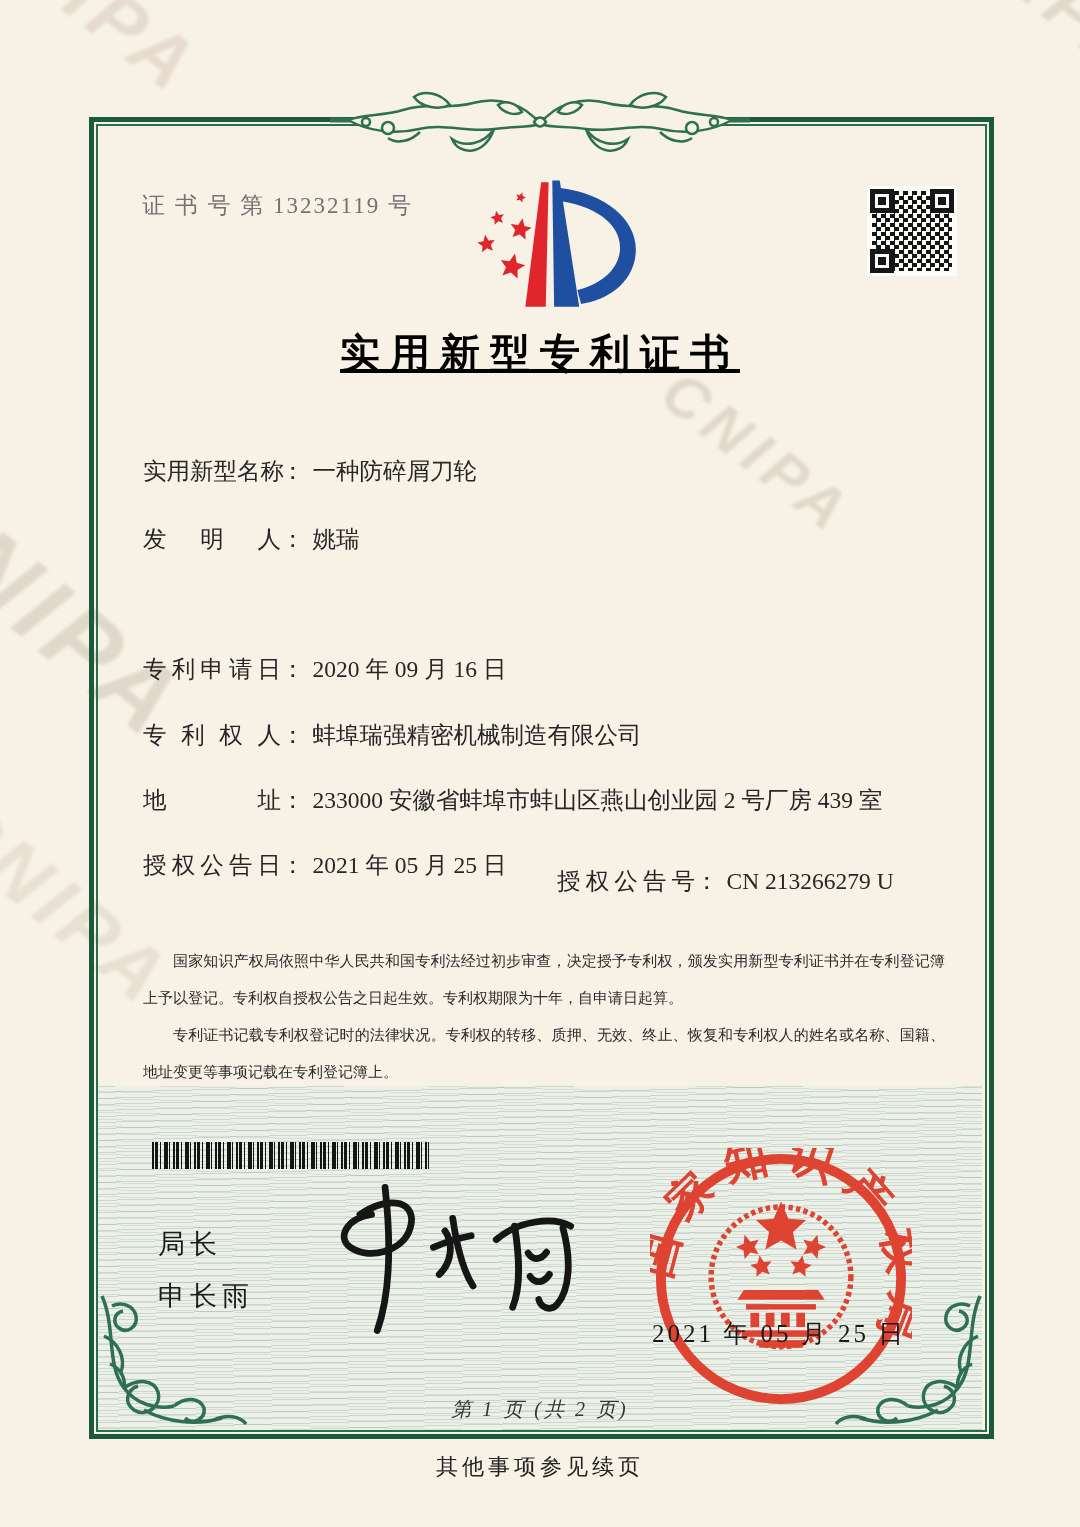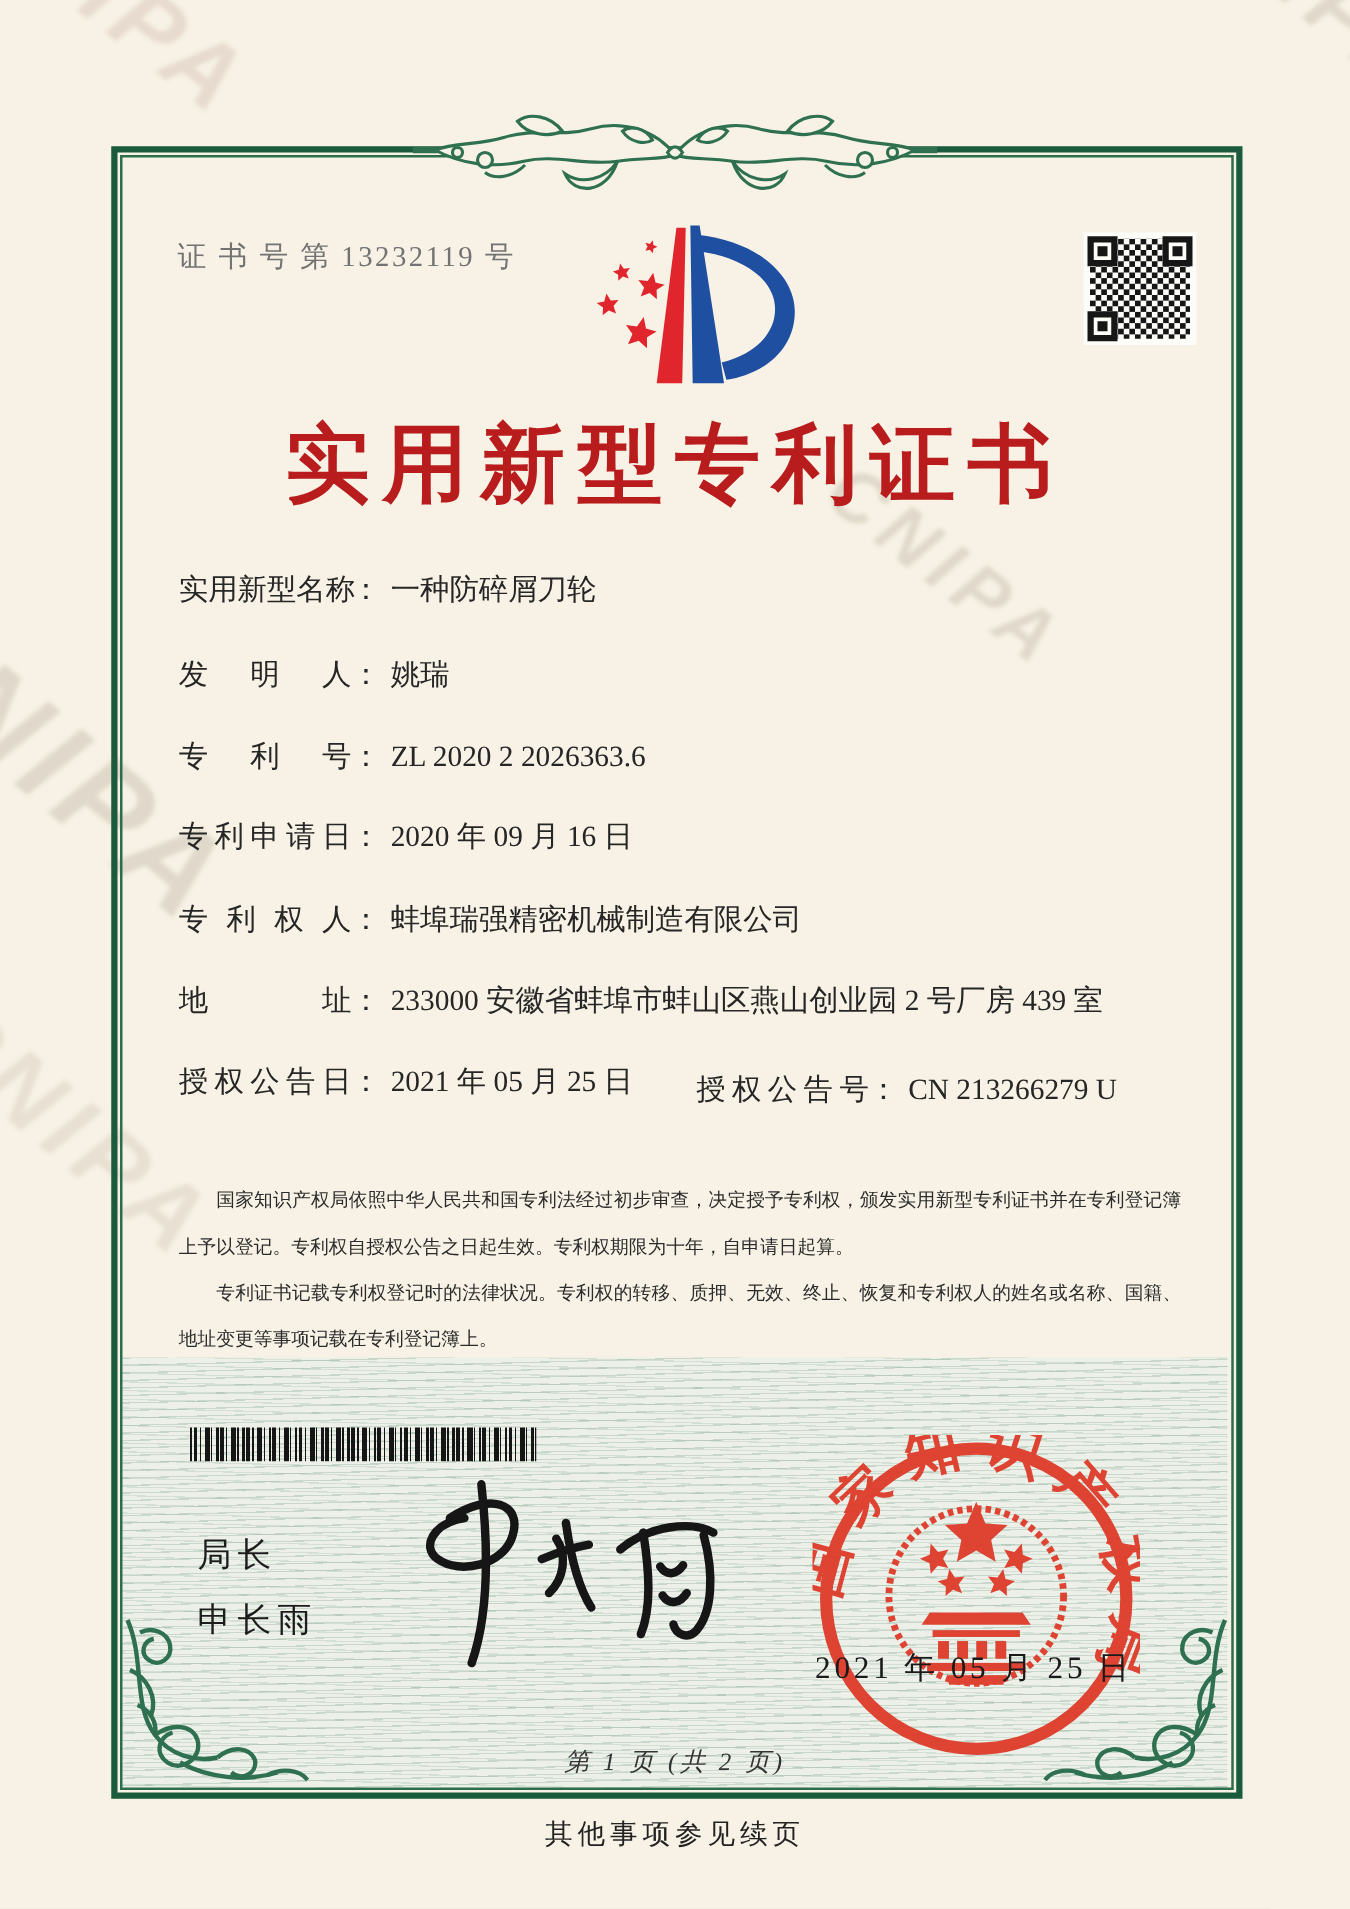--- a/index.html
+++ b/index.html
@@ -45,28 +45,28 @@
   .cert-number{position:absolute;left:142px;top:190px;font-size:23px;letter-spacing:2px;color:#737373;}
   .logo{position:absolute;left:452px;top:175px;width:195px;height:138px;}
   .qr{position:absolute;left:867px;top:186px;width:90px;height:90px;background:#fcfcf9;}
   .qr-noise{position:absolute;inset:5px;
     background:conic-gradient(#161616 25%, rgba(0,0,0,0) 0 50%, #161616 0 75%, rgba(0,0,0,0) 0) 0 0/9px 9px;}
   .qr-eye{position:absolute;width:24px;height:24px;box-sizing:border-box;border:5px solid #161616;background:#fcfcf9;}
   .qr-eye::after{content:"";position:absolute;inset:3px;background:#161616;}
   .qr-eye.tl{left:3px;top:3px;} .qr-eye.tr{right:3px;top:3px;} .qr-eye.bl{left:3px;bottom:3px;}
   .title{
     position:absolute;left:0;top:326px;width:100%;text-align:center;
-    font-size:68px;font-weight:700;letter-spacing:10px;color:#b91c1c;
+    font-size:40px;font-weight:700;letter-spacing:10px;color:#000000;text-decoration:underline;
   }
   .frow{position:absolute;left:143px;font-size:23.5px;white-space:nowrap;color:#262626;}
   .flabel{display:inline-block;width:138px;text-align:justify;text-align-last:justify;}
   .fval{margin-left:8px;}
   .r0{top:455px;} .r1{top:523px;} .r2{top:589px;} .r3{top:653px;}
   .r4{top:719px;} .r5{top:784px;} .r6{top:849px;width:840px;}
-  .pair2{position:absolute;left:414px;top:6px;}
+  .pair2{position:absolute;left:414px;top:16px;}
   .body-text{
     position:absolute;left:143px;top:943px;width:802px;
     font-size:15px;line-height:37px;text-align:justify;color:#2b2b2b;
   }
   .body-text p{margin:0;text-indent:2em;}
   .barcode{
     position:absolute;left:152px;top:1142px;width:277px;height:27px;
     background:repeating-linear-gradient(90deg,
       #151515 0 2px, rgba(0,0,0,0) 2px 3px,
       #151515 3px 6px, rgba(0,0,0,0) 6px 8px,
@@ -171,23 +171,20 @@
     </div>
 
     <div class="title">实用新型专利证书</div>
 
     <div class="frow r0">
       <span class="flabel">实用新型名称</span><span>：</span><span class="fval">一种防碎屑刀轮</span>
     </div>
     <div class="frow r1">
       <span class="flabel">发明人</span><span>：</span><span class="fval">姚瑞</span>
     </div>
-    <div class="frow r2">
-      <span class="flabel">专利号</span><span>：</span><span class="fval">ZL 2020 2 2026363.6</span>
-    </div>
     <div class="frow r3">
       <span class="flabel">专利申请日</span><span>：</span><span class="fval">2020 年 09 月 16 日</span>
     </div>
     <div class="frow r4">
       <span class="flabel">专利权人</span><span>：</span><span class="fval">蚌埠瑞强精密机械制造有限公司</span>
     </div>
     <div class="frow r5">
       <span class="flabel">地址</span><span>：</span><span class="fval">233000 安徽省蚌埠市蚌山区燕山创业园 2 号厂房 439 室</span>
     </div>
     <div class="frow r6" style="position:absolute;">

